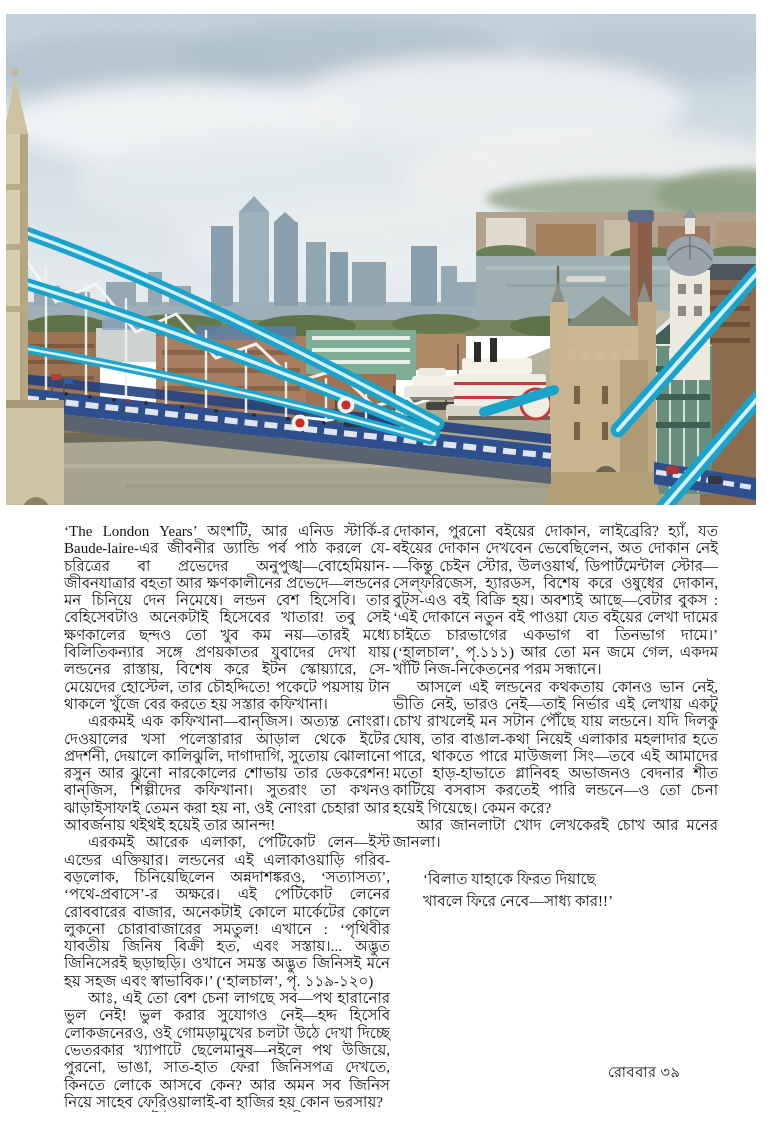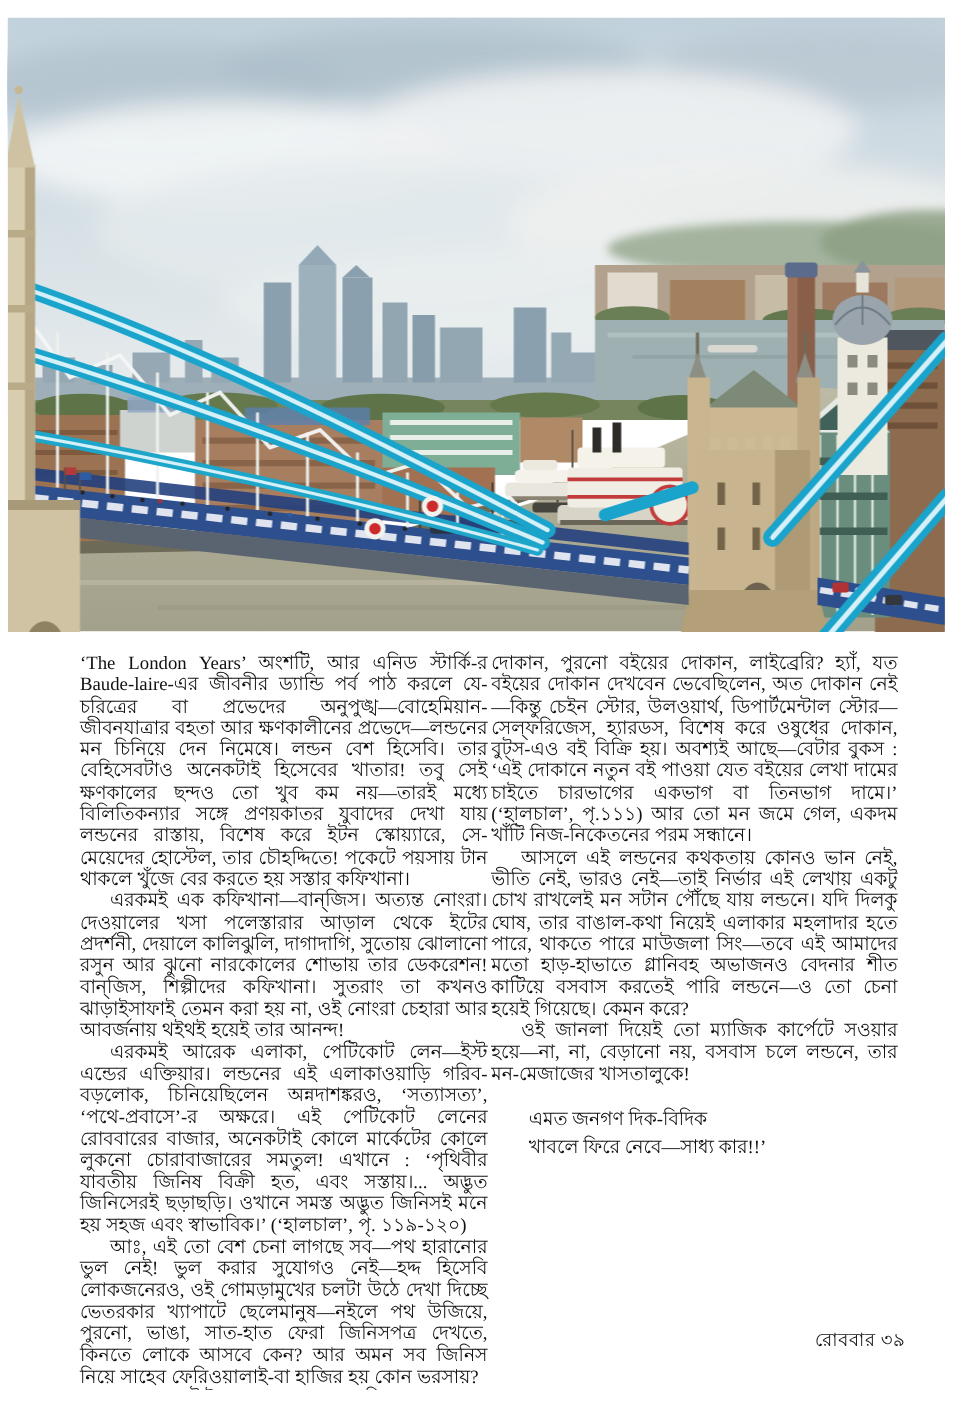--- a/index.html
+++ b/index.html
@@ -27,21 +27,21 @@
     text-align:justify;
     word-spacing:0.5px;
   }
   .para.indent{text-indent:24px;}
   .poem{
     margin:16px 0 0 30px;
     font-size:15px;
     line-height:22px;
   }
   .page-footer{
-    position:absolute;left:652px;top:1061px;
+    position:absolute;left:608px;top:1061px;
     font-size:14.5px;
     letter-spacing:0.5px;
     white-space:nowrap;
   }
 </style>
 </head>
 <body>
 
 <div class="page">
 
@@ -357,22 +357,22 @@
   <div class="col col-left">
       <p class="para">‘The London Years’ অংশটি, আর এনিড স্টার্কি-র Baude-laire-এর জীবনীর ড্যান্ডি পর্ব পাঠ করলে যে-চরিত্রের বা প্রভেদের অনুপুঙ্খ—বোহেমিয়ান-জীবনযাত্রার বহতা আর ক্ষণকালীনের প্রভেদে—লন্ডনের মন চিনিয়ে দেন নিমেষে। লন্ডন বেশ হিসেবি। তার বেহিসেবটাও অনেকটাই হিসেবের খাতার! তবু সেই ক্ষণকালের ছন্দও তো খুব কম নয়—তারই মধ্যে বিলিতিকন্যার সঙ্গে প্রণয়কাতর যুবাদের দেখা যায় লন্ডনের রাস্তায়, বিশেষ করে ইটন স্কোয়্যারে, সে-মেয়েদের হোস্টেল, তার চৌহদ্দিতে! পকেটে পয়সায় টান থাকলে খুঁজে বের করতে হয় সস্তার কফিখানা।</p>
       <p class="para indent">এরকমই এক কফিখানা—বান্‌জিস। অত্যন্ত নোংরা। দেওয়ালের খসা পলেস্তারার আড়াল থেকে ইটের প্রদর্শনী, দেয়ালে কালিঝুলি, দাগাদাগি, সুতোয় ঝোলানো রসুন আর ঝুনো নারকোলের শোভায় তার ডেকরেশন! বান্‌জিস, শিল্পীদের কফিখানা। সুতরাং তা কখনও ঝাড়াইসাফাই তেমন করা হয় না, ওই নোংরা চেহারা আর আবর্জনায় থইথই হয়েই তার আনন্দ!</p>
       <p class="para indent">এরকমই আরেক এলাকা, পেটিকোট লেন—ইস্ট এন্ডের এক্তিয়ার। লন্ডনের এই এলাকাওয়াড়ি গরিব-বড়লোক, চিনিয়েছিলেন অন্নদাশঙ্করও, ‘সত্যাসত্য’, ‘পথে-প্রবাসে’-র অক্ষরে। এই পেটিকোট লেনের রোববারের বাজার, অনেকটাই কোলে মার্কেটের কোলে লুকনো চোরাবাজারের সমতুল! এখানে : ‘পৃথিবীর যাবতীয় জিনিষ বিক্রী হত, এবং সস্তায়।... অদ্ভুত জিনিসেরই ছড়াছড়ি। ওখানে সমস্ত অদ্ভুত জিনিসই মনে হয় সহজ এবং স্বাভাবিক।’ (‘হালচাল’, পৃ. ১১৯-১২০)</p>
       <p class="para indent">আঃ, এই তো বেশ চেনা লাগছে সব—পথ হারানোর ভুল নেই! ভুল করার সুযোগও নেই—হদ্দ হিসেবি লোকজনেরও, ওই গোমড়ামুখের চলটা উঠে দেখা দিচ্ছে ভেতরকার খ্যাপাটে ছেলেমানুষ—নইলে পথ উজিয়ে, পুরনো, ভাঙা, সাত-হাত ফেরা জিনিসপত্র দেখতে, কিনতে লোকে আসবে কেন? আর অমন সব জিনিস নিয়ে সাহেব ফেরিওয়ালাই-বা হাজির হয় কোন ভরসায়?</p>
       <p class="para indent">আর—এতটাই যখন এল, তখন বাকি থাকে কেন—বইয়ের</p>
     </div>
   <div class="col col-right">
       <p class="para">দোকান, পুরনো বইয়ের দোকান, লাইব্রেরি? হ্যাঁ, যত বইয়ের দোকান দেখবেন ভেবেছিলেন, অত দোকান নেই—কিন্তু চেইন স্টোর, উলওয়ার্থ, ডিপার্টমেন্টাল স্টোর—সেল্‌ফরিজেস, হ্যারডস, বিশেষ করে ওষুধের দোকান, বুট্‌স-এও বই বিক্রি হয়। অবশ্যই আছে—বেটার বুকস : ‘এই দোকানে নতুন বই পাওয়া যেত বইয়ের লেখা দামের চাইতে চারভাগের একভাগ বা তিনভাগ দামে।’ (‘হালচাল’, পৃ.১১১) আর তো মন জমে গেল, একদম খাঁটি নিজ-নিকেতনের পরম সন্ধানে।</p>
       <p class="para indent">আসলে এই লন্ডনের কথকতায় কোনও ভান নেই, ভীতি নেই, ভারও নেই—তাই নির্ভার এই লেখায় একটু চোখ রাখলেই মন সটান পৌঁছে যায় লন্ডনে। যদি দিলকু ঘোষ, তার বাঙাল-কথা নিয়েই এলাকার মহলাদার হতে পারে, থাকতে পারে মাউজলা সিং—তবে এই আমাদের মতো হাড়-হাভাতে গ্লানিবহ অভাজনও বেদনার শীত কাটিয়ে বসবাস করতেই পারি  লন্ডনে—ও তো চেনা হয়েই গিয়েছে। কেমন করে?</p>
-      <p class="para indent">ওই জানলা দিয়েই তো ম্যাজিক কার্পেটে  সওয়ার হয়ে—না, না, বেড়ানো নয়, বসবাস চলে লন্ডনে, তার মন-মেজাজের খাসতালুকে!</p>
+      <p class="para indent">আর জানলাটা খোদ লেখকেরই চোখ আর মনের জানলা।</p>
       <div class="poem">
-        <div>এমত জনগণ দিক-বিদিক</div>
+        <div>‘বিলাত যাহাকে ফিরত দিয়াছে</div>
         <div>খাবলে ফিরে নেবে—সাধ্য কার!!’</div>
       </div>
     </div>
 
   <div class="page-footer">রোববার  ৩৯</div>
 
 </div>
 
 </body></html>

